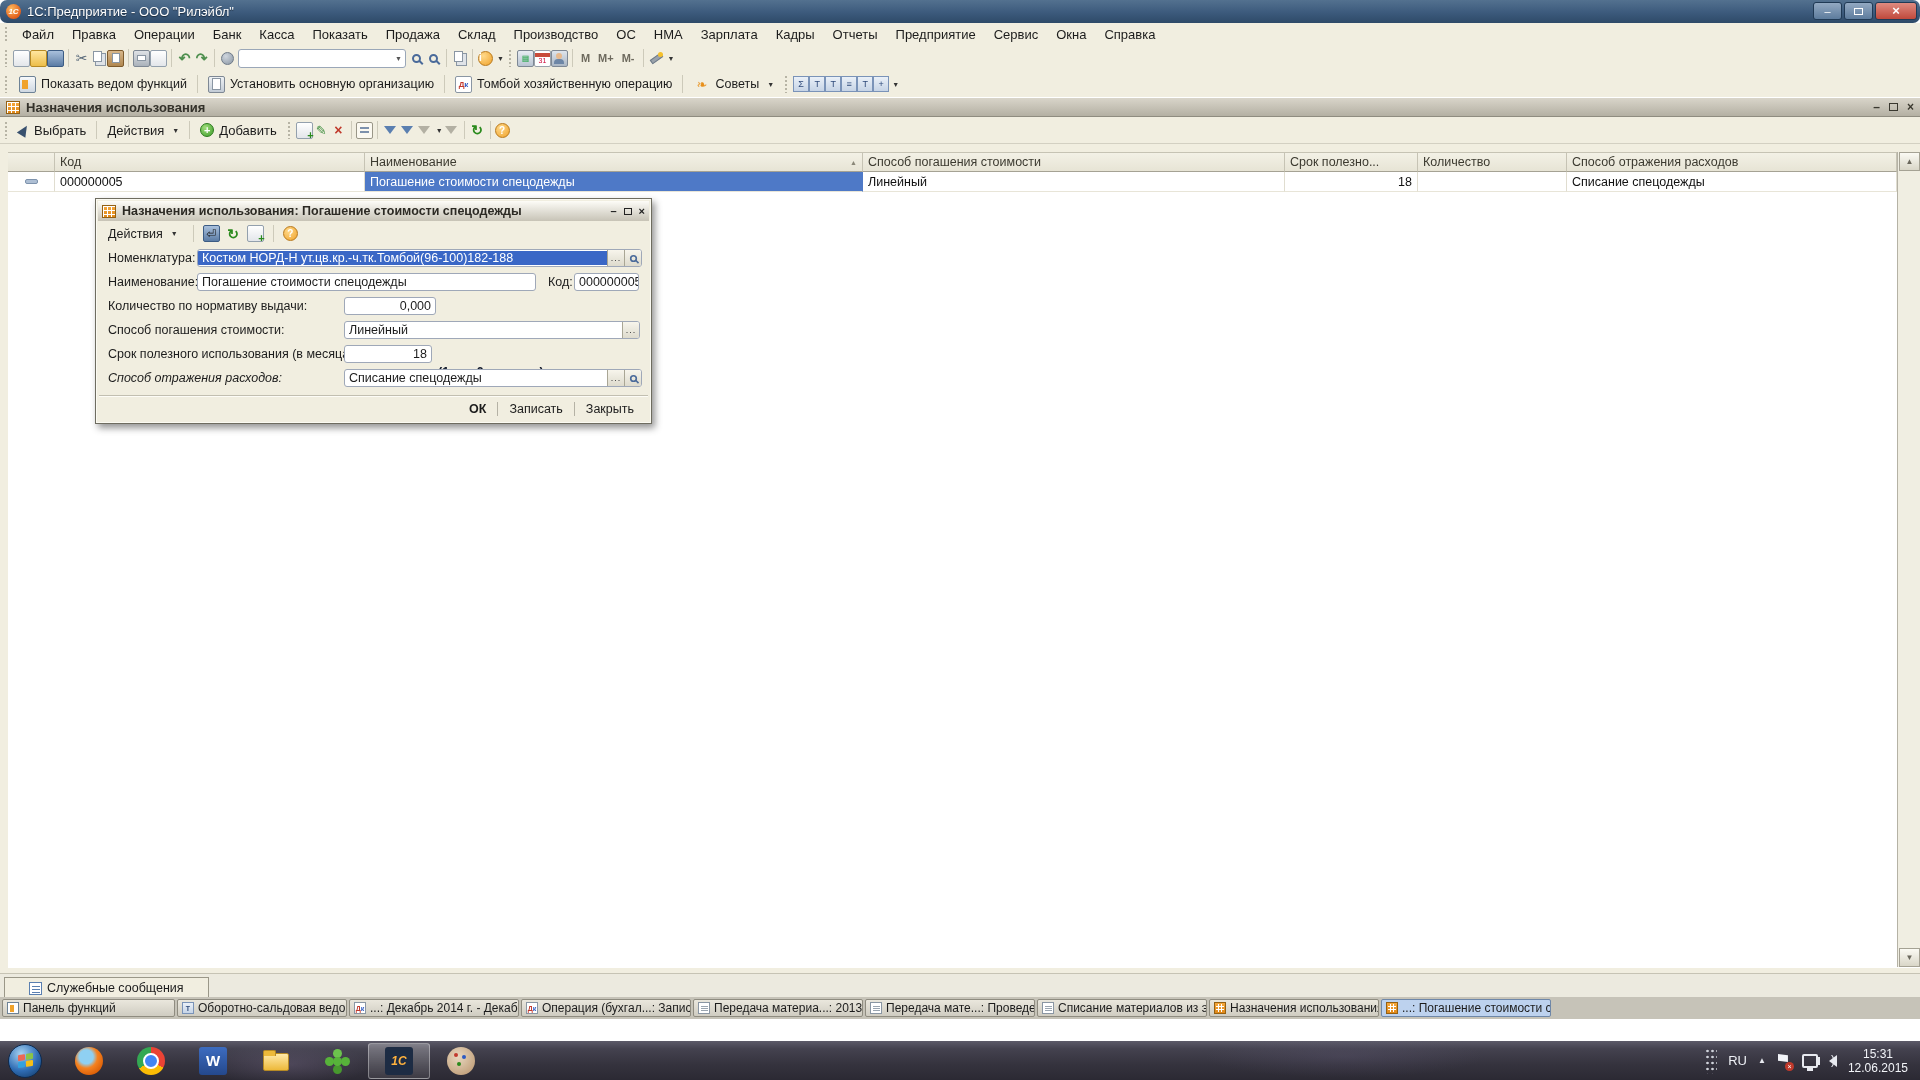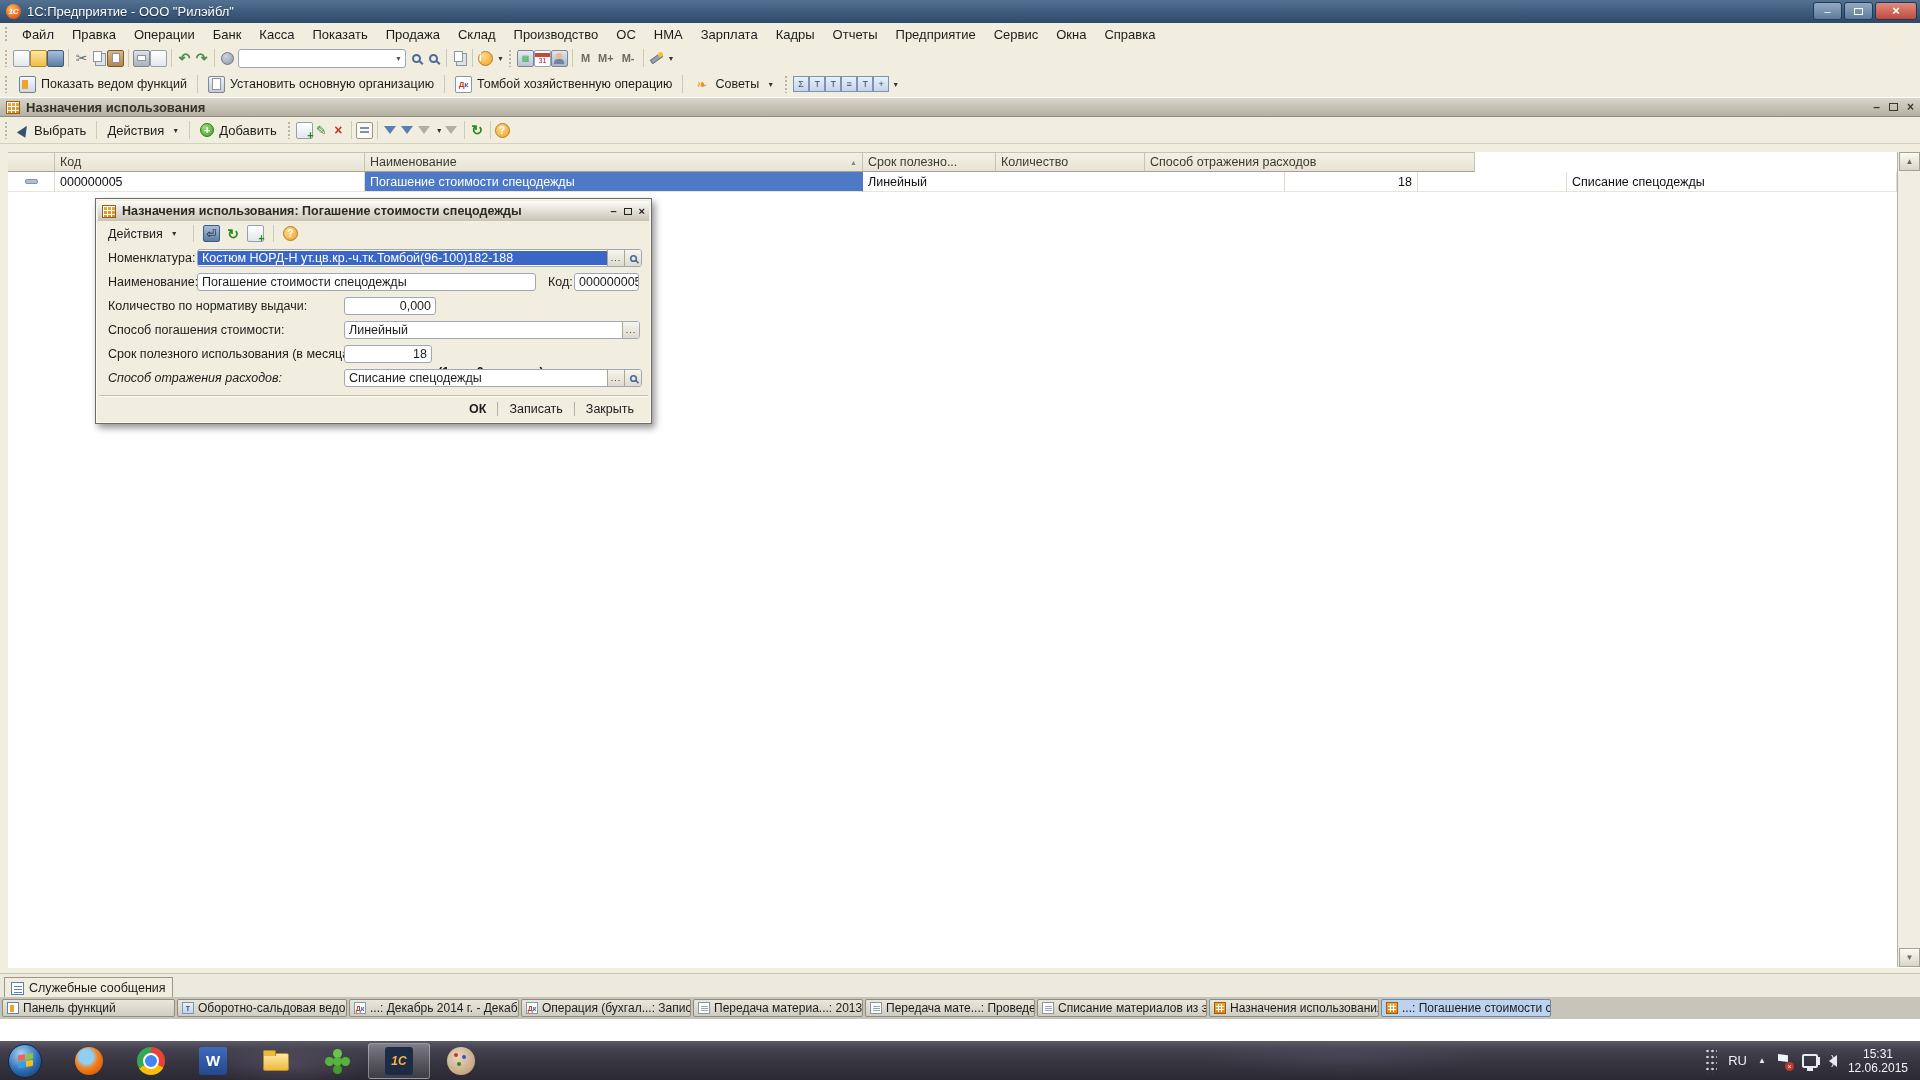--- a/index.html
+++ b/index.html
@@ -3,21 +3,21 @@
 <meta charset="utf-8">
 <style>
   * { margin:0; padding:0; box-sizing:border-box; }
   html,body { width:1920px; height:1080px; }
   body { font-family:"Liberation Sans", sans-serif; }
   #screen { position:relative; width:1920px; height:1080px; overflow:hidden; background:#fff; }
 
   
   #titlebar { position:absolute; left:0; top:0; width:1920px; height:23px;
     background:linear-gradient(180deg,#53718f 0%,#3c5a7c 55%,#2e4a68 100%);
-    display:flex; align-items:center; padding:0 6px; color:#fff; }
+    display:flex; align-items:center; padding:0 6px; color:#fff;border-radius:7px; }
   .app-ic { width:15px; height:15px; border-radius:50%; background:radial-gradient(circle at 35% 30%,#ffb95e,#e2601c 70%);
     color:#fff; font-size:8px; font-weight:bold; font-style:italic; display:flex; align-items:center; justify-content:center; margin-right:6px; }
   #titlebar .t { font-size:13px; text-shadow:0 1px 1px rgba(0,0,0,.5); }
   .wincontrols { position:absolute; right:3px; top:2px; display:flex; gap:2px; }
   .wc { width:29px; height:18px; border:1px solid #1d3document; border:1px solid #203a55; border-radius:3px;
     background:linear-gradient(#93a9c2,#5d7c9d); color:#fff; font-size:11px; line-height:16px; text-align:center; }
   .wc.close { background:linear-gradient(#e08b80,#c0493c); width:42px; font-size:13px; font-weight:bold; }
   .wc .maxbox { display:inline-block; width:9px; height:7px; border:1px solid #fff; margin-top:4px; }
 
   
@@ -138,21 +138,21 @@
   .hint { color:#0f172a; margin-left:6px; white-space:nowrap;margin-top:36px; }
   .dlg-sep { position:absolute; left:3px; right:3px; top:196px; height:2px; border-top:1px solid #c2bfb1; border-bottom:1px solid #fdfcf6; }
   .dlg-btns { position:absolute; right:6px; top:200px; height:20px; display:flex; align-items:center; }
   .dbtn { padding:0 11px; font-size:12.5px; color:#1c1c1c; }
   .dbtn.ok { font-weight:bold; }
   .dvsep { width:1px; height:14px; background:#b5b2a5; }
 
   
   #servicetabs { position:absolute; left:0; top:973px; width:1920px; height:24px; background:#eceadf; border-top:1px solid #c6c3b4; }
   .svc-tab { position:absolute; left:4px; top:3px; height:21px; background:#f1eee0; border:1px solid #9a9788; border-bottom:none;
-    display:flex; align-items:center; gap:5px; padding:0 6px; font-size:12.5px; color:#1c1c1c; }
+    display:flex; align-items:center; gap:5px; padding:0 24px; font-size:12.5px; color:#1c1c1c; }
   .ic-doclines { width:13px; height:13px; background:#fff; border:1px solid #5a7fb0; position:relative; flex:none; }
   .ic-doclines::before { content:""; position:absolute; left:2px; top:3px; width:8px; height:1px; background:#5a7fb0; box-shadow:0 3px 0 #5a7fb0, 0 6px 0 #5a7fb0; }
 
   #winbuttons { position:absolute; left:0; top:997px; width:1920px; height:22px; background:#c6c3b8; display:flex; align-items:center; gap:2px; padding:0 2px; }
   .wbtn { height:18px; width:170px; background:linear-gradient(#eae7dd,#cfccc1); border:1px solid #8f8c80; border-radius:2px;
     display:flex; align-items:center; gap:4px; padding:0 4px; font-size:12px; color:#1c1c1c; overflow:hidden; white-space:nowrap; }
   .wbtn.active { background:#bdd2ee; border-color:#6e87a8; }
   .mini { width:12px; height:12px; flex:none; display:inline-flex; align-items:center; justify-content:center; font-size:7px; }
   .m-panel { background:#fff; border:1px solid #6d8296; } .m-panel::before { content:""; width:4px; height:7px; background:#f0a32c; margin-right:3px; }
   .m-osv { background:linear-gradient(#eaf0f8,#c6d4e6); border:1px solid #7a93b8; color:#2e4a7a; font-weight:bold; }
@@ -404,20 +404,21 @@
       <div class="leftstrip"></div>
       <div class="botstrip"></div>
 
     <div class="gridhdr">
       <div class="cell c-icon"></div>
       <div class="cell c-code">Код</div>
       <div class="cell c-name">
         <span>Наименование</span>
         <span class="sort-ic">▲</span>
       </div>
+      <div class="cell c-method">Способ погашения стоимости</div>
       <div class="cell c-term">Срок полезно...</div>
       <div class="cell c-qty">Количество</div>
       <div class="cell c-exp">Способ отражения расходов</div>
     </div>
 
     <div class="gridrow">
       <div class="cell c-icon">
           <span class="rec-ic"></span>
         </div>
       <div class="cell c-code">000000005</div>

